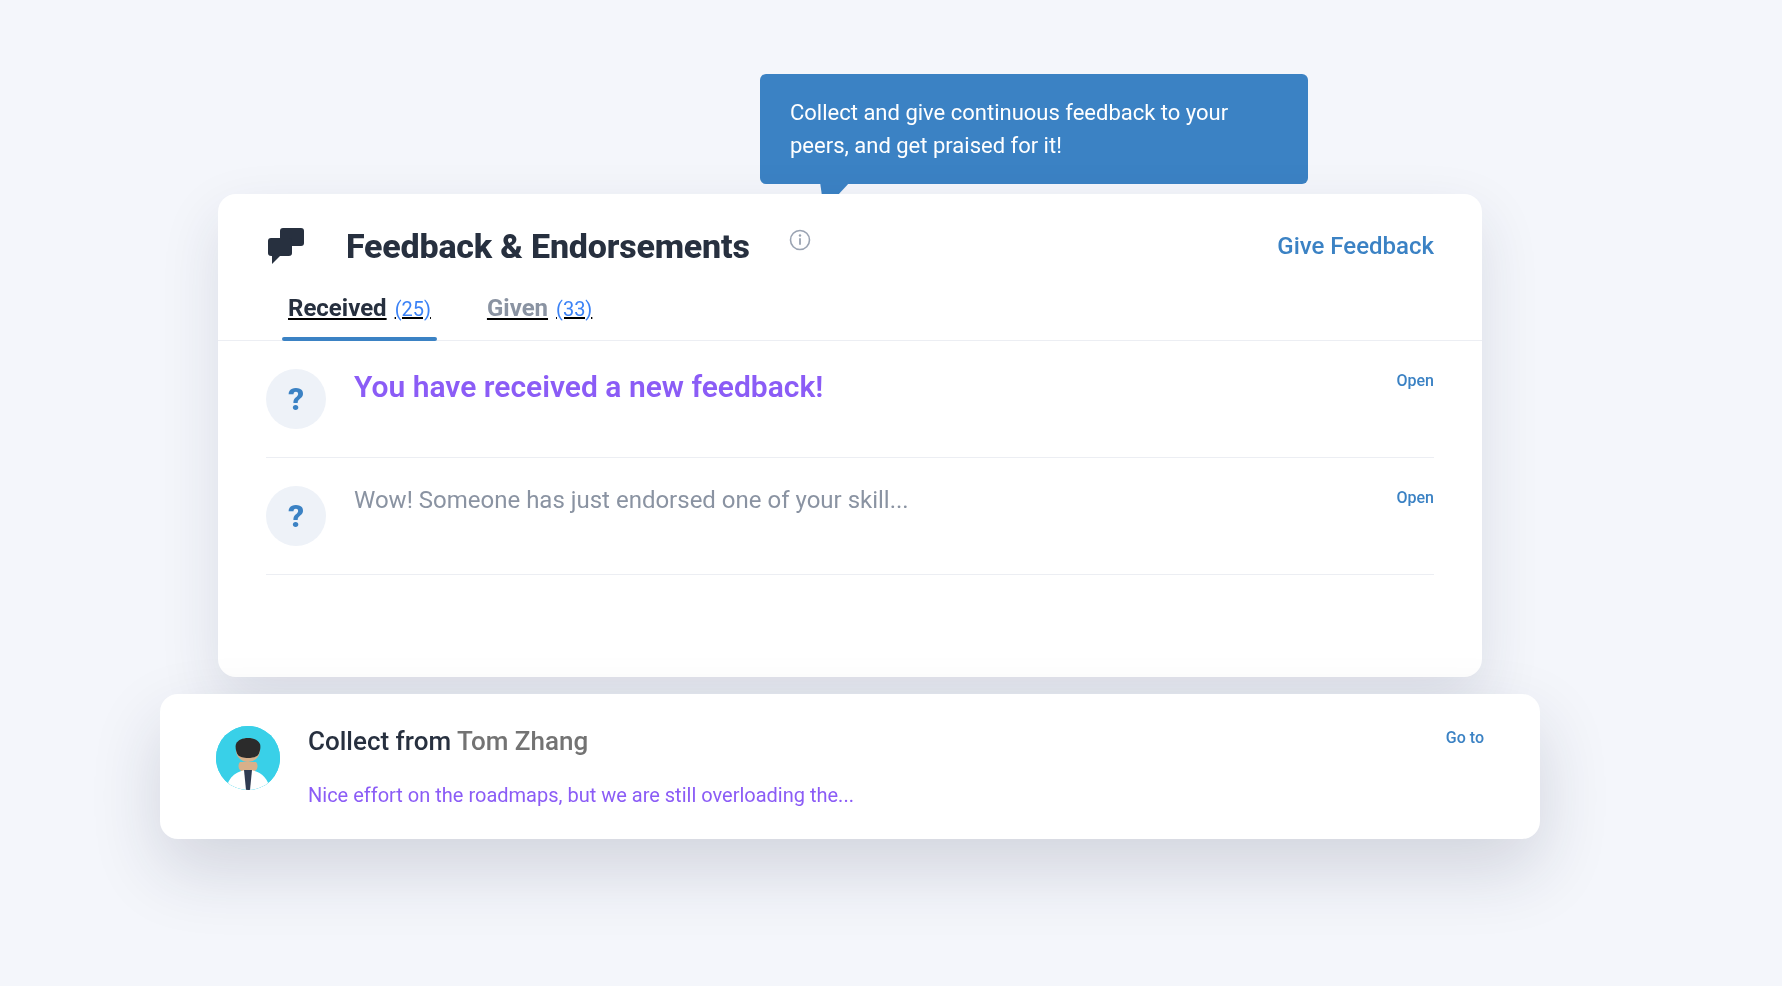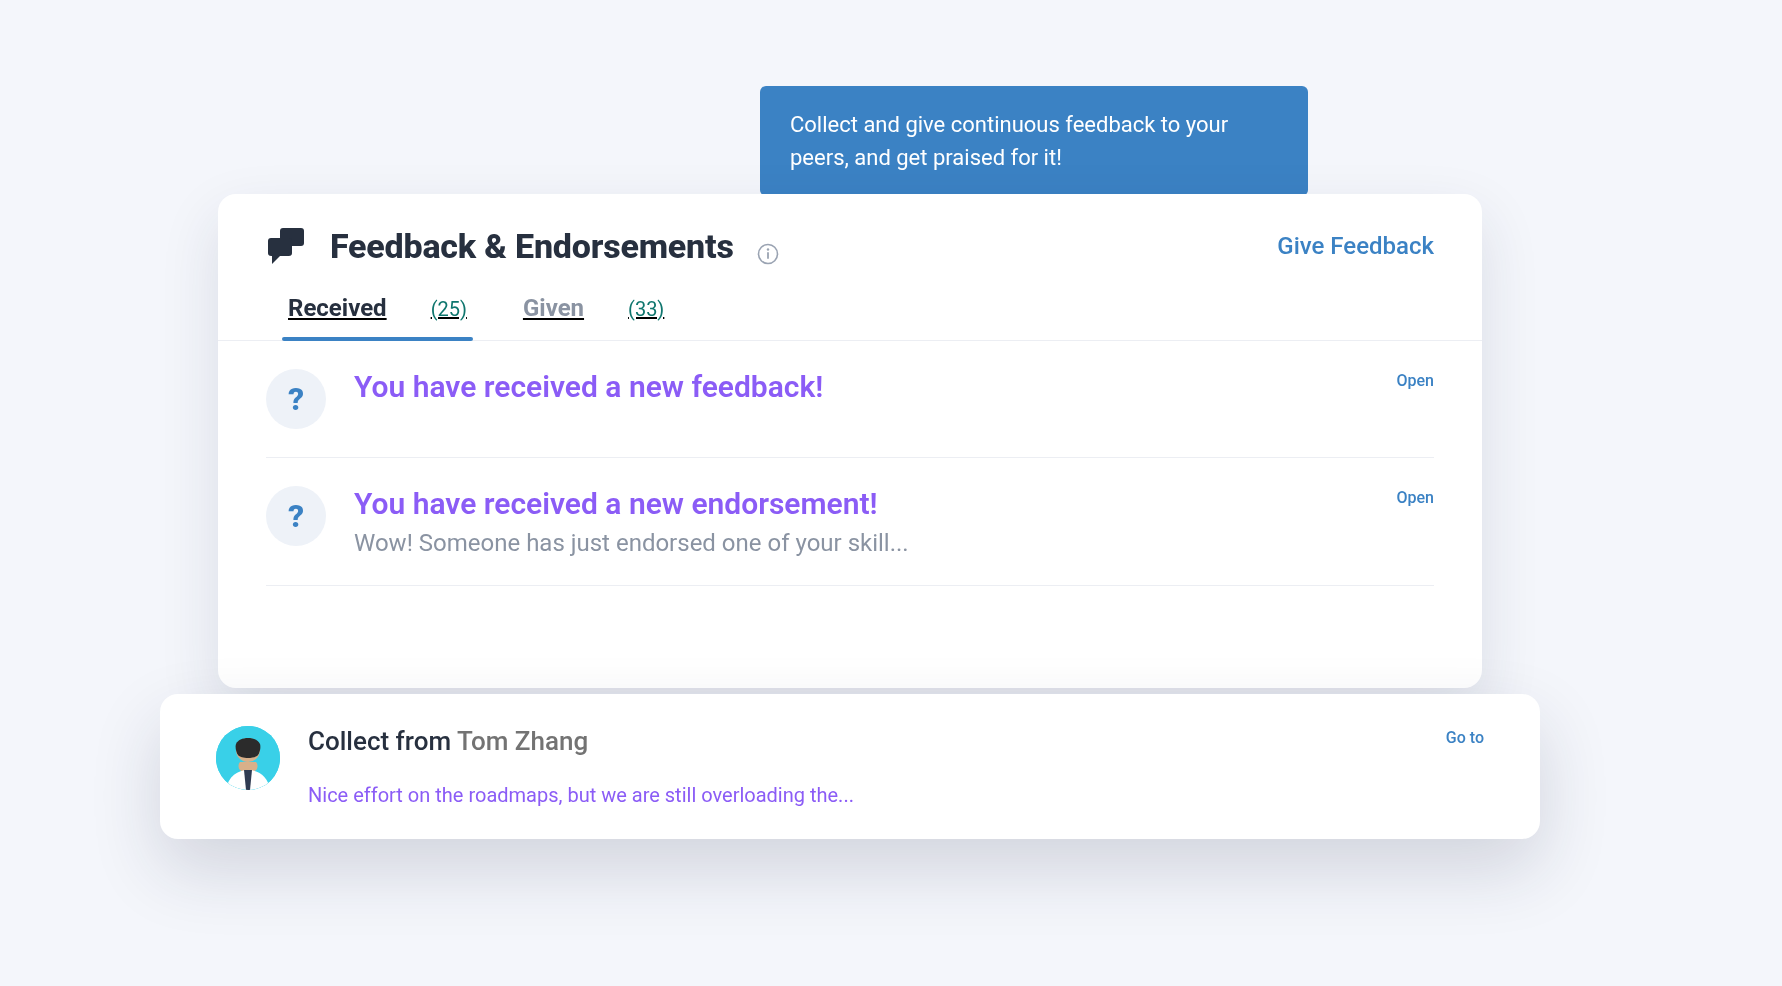--- a/index.html
+++ b/index.html
@@ -25,22 +25,22 @@
   }
 
   .card-header {
     display: flex;
     align-items: center;
     justify-content: space-between;
     padding: 32px 48px 0 48px;
   }
   .header-left {
     display: flex;
-    align-items: flex-end;
-    gap: 20px;
+    align-items: flex-start;
+    gap: 36px;
   }
   .header-title {
     font-size: 34px;
     font-weight: 800;
     color: #27303f;
     letter-spacing: -0.2px;
   }
   .info-icon-wrap {
     width: 24px; height: 24px;
     display: flex; align-items: center; justify-content: center;
@@ -72,23 +72,22 @@
     position: relative;
     text-decoration: underline;
   }
   .tab .tab-label {
     font-size: 24px;
     font-weight: 700;
     color: #8a93a2;
   }
   .tab .tab-count {
     font-size: 20px;
-    color: #0f766e;
+    color: #3b82f6;
     font-weight: 400;
-    margin-left: 36px;
   }
   .tab.active .tab-label { color: #27303f; }
   .tab.active::after {
     content: "";
     position: absolute;
     left: -6px; right: -6px; bottom: -1px;
     height: 4px;
     background: #3b82c4;
     border-radius: 2px;
   }
@@ -175,21 +174,21 @@
   .float-sub {
     font-size: 20px;
     color: #8b5cf6;
     margin-top: 27px;
   }
 
   
   .callout {
     position: absolute;
     left: 760px;
-    top: 86px;
+    top: 74px;
     width: 548px;
     background: #3b82c4;
     color: #ffffff;
     font-size: 22px;
     line-height: 1.5;
     border-radius: 6px;
     padding: 22px 30px;
   }
   .callout::after {
     content: "";
@@ -255,21 +254,20 @@
         <div class="row-title">You have received a new feedback!</div>
       </div>
       <span class="row-action">Open</span>
     </div>
 
     <div class="row">
       <div class="badge">
         <span class="badge-q">?</span>
       </div>
       <div class="row-body">
-        <div class="row-title">You have received a new endorsement!</div>
         <div class="row-sub">Wow! Someone has just endorsed one of your skill...</div>
       </div>
       <span class="row-action">Open</span>
     </div>
 
     <div style="height:90px"></div>
   </div>
 </div>
 
 <div class="float-card">

